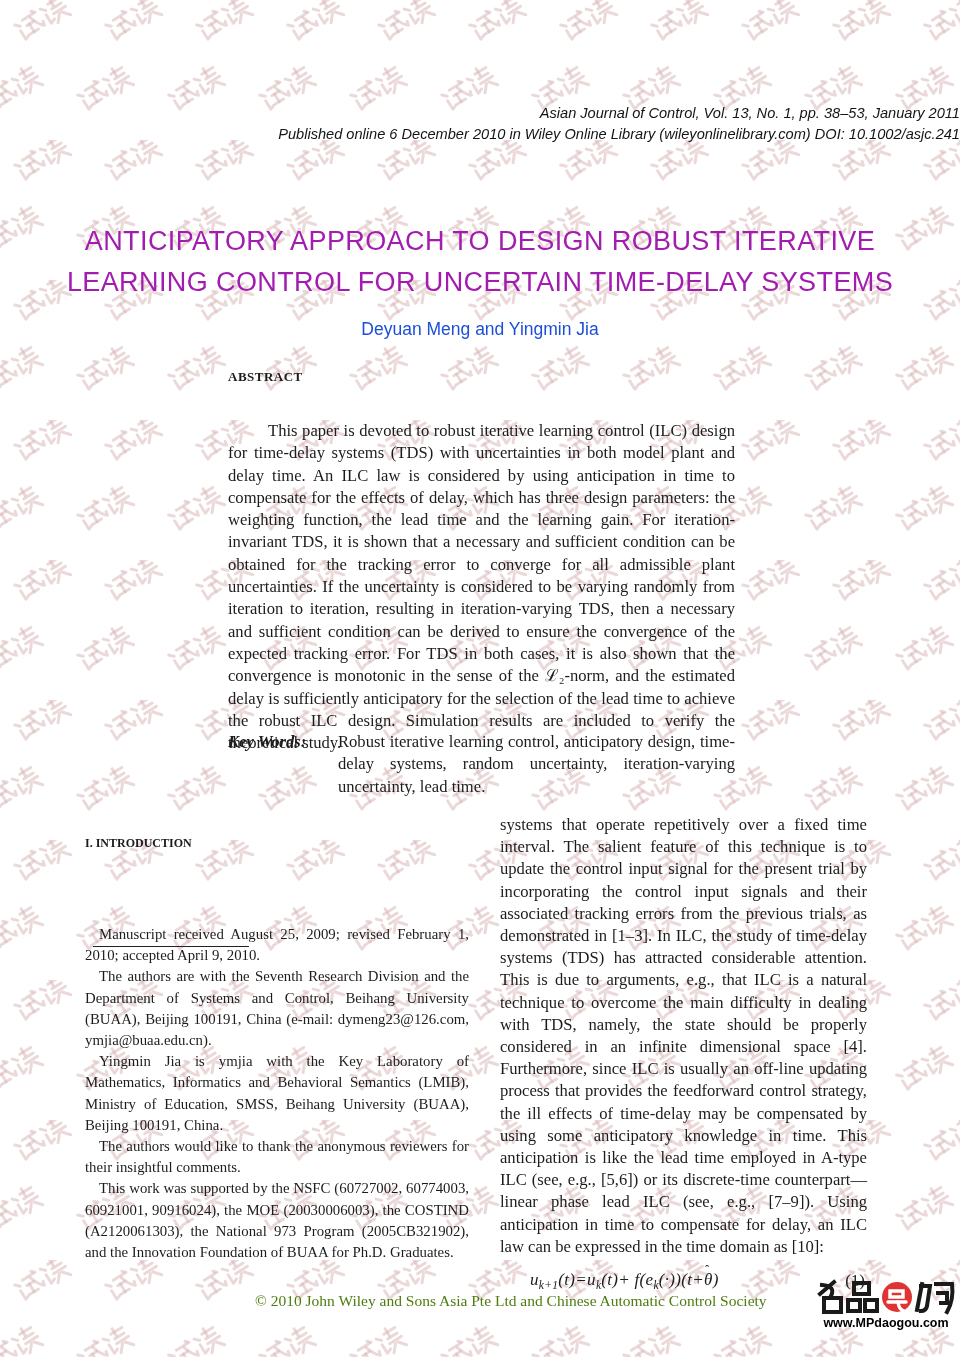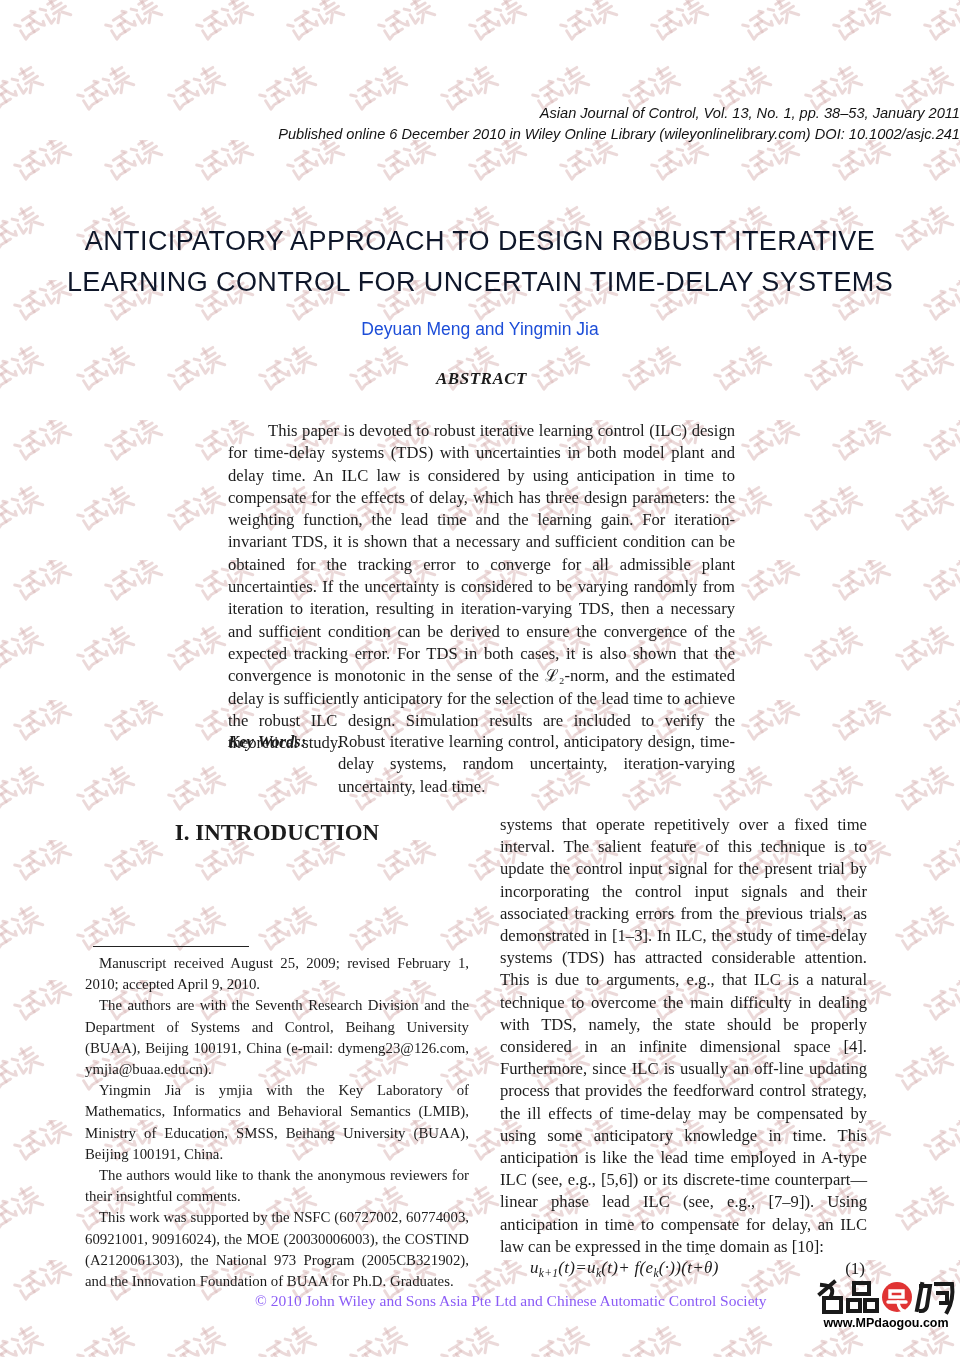--- a/index.html
+++ b/index.html
@@ -6,54 +6,54 @@
   .page{position:relative;width:960px;height:1357px;background:#ffffff;overflow:hidden;
         font-family:"Liberation Serif",serif;color:#1c1c1c;}
   .wm-layer{position:absolute;left:0;top:0;width:960px;height:1357px;z-index:0;pointer-events:none;}
   .content{position:absolute;left:0;top:0;width:960px;height:1357px;z-index:1;}
 
   .journal-header{position:absolute;left:0;top:103px;width:960px;text-align:right;
                   font-family:"Liberation Sans",sans-serif;font-style:italic;
                   font-size:14.6px;line-height:21px;color:#141414;}
   .paper-title{position:absolute;left:0;top:221px;width:960px;text-align:center;
                font-family:"Liberation Sans",sans-serif;font-size:27px;line-height:41px;
-               letter-spacing:0.4px;color:#0f172a;}
+               letter-spacing:0.4px;color:#a21caf;}
   .authors{position:absolute;left:0;top:319px;width:960px;text-align:center;
            font-family:"Liberation Sans",sans-serif;font-size:17.5px;color:#1d4ed8;}
 
-  .abstract-heading{position:absolute;left:228px;top:369px;width:507px;text-align:center;
-                    font-weight:bold;font-size:17px;letter-spacing:0.5px;font-style:italic;}
+  .abstract-heading{position:absolute;left:228px;top:369px;width:507px;
+                    font-weight:bold;font-size:13px;letter-spacing:0.5px;}
   .abstract-body{position:absolute;left:228px;top:420px;width:507px;
                  font-size:16.6px;line-height:22.3px;text-align:justify;}
   .abstract-body p{margin:0;text-indent:40px;}
 
   .keywords{position:absolute;left:228px;top:731px;width:507px;font-size:16.6px;line-height:22.4px;}
   .kw-label{position:absolute;left:0;top:0;font-weight:bold;font-style:italic;}
   .kw-body{margin-left:110px;text-align:justify;}
 
   .col-left{position:absolute;left:85px;top:820px;width:384px;}
   .col-right{position:absolute;left:500px;top:814px;width:367px;}
 
-  .section-heading{text-align:center;font-weight:bold;font-size:23px;margin:0 0 18px 0;}
+  .section-heading{font-weight:bold;font-size:12px;margin:16px 0 18px 0;}
   .body-par{font-size:16.6px;line-height:22.2px;text-align:justify;margin:0;}
   .body-par.indent{text-indent:38px;}
 
   .footnote-rule{position:absolute;left:93px;top:946px;width:156px;height:1.4px;background:#222;}
-  .footnotes{position:absolute;left:85px;top:953px;width:384px;
+  .footnotes{position:absolute;left:85px;top:924px;width:384px;
              font-size:14.8px;line-height:21.2px;text-align:justify;}
   .footnotes p{margin:0;text-indent:14px;}
 
-  .equation{font-size:17px;position:relative;padding-left:30px;}
+  .equation{margin-top:12px;font-size:17px;position:relative;padding-left:30px;}
   .eq-body{font-style:italic;letter-spacing:0.3px;}
   .eq-body sub{font-size:11.5px;font-style:italic;}
   .eq-number{position:absolute;right:2px;top:1px;font-style:normal;}
   .hat-wrap{position:relative;display:inline-block;}
   .hat{position:absolute;left:1px;top:-8px;font-style:normal;font-size:13px;}
 
-  .footer-copyright{position:absolute;left:255px;top:1292px;font-size:15.5px;color:#8b5cf6;white-space:nowrap;}
+  .footer-copyright{position:absolute;left:255px;top:1292px;font-size:15.5px;color:#4d7c0f;white-space:nowrap;}
 
   .mp-logo{position:absolute;left:812px;top:1278px;width:146px;height:58px;z-index:2;}
   .mp-logo .logo-url{position:absolute;left:2px;top:38px;width:144px;text-align:center;
                      font-family:"Liberation Sans",sans-serif;font-weight:bold;
                      font-size:12.5px;color:#000000;}
 </style>
 </head>
 <body>
 
 <div class="page">

